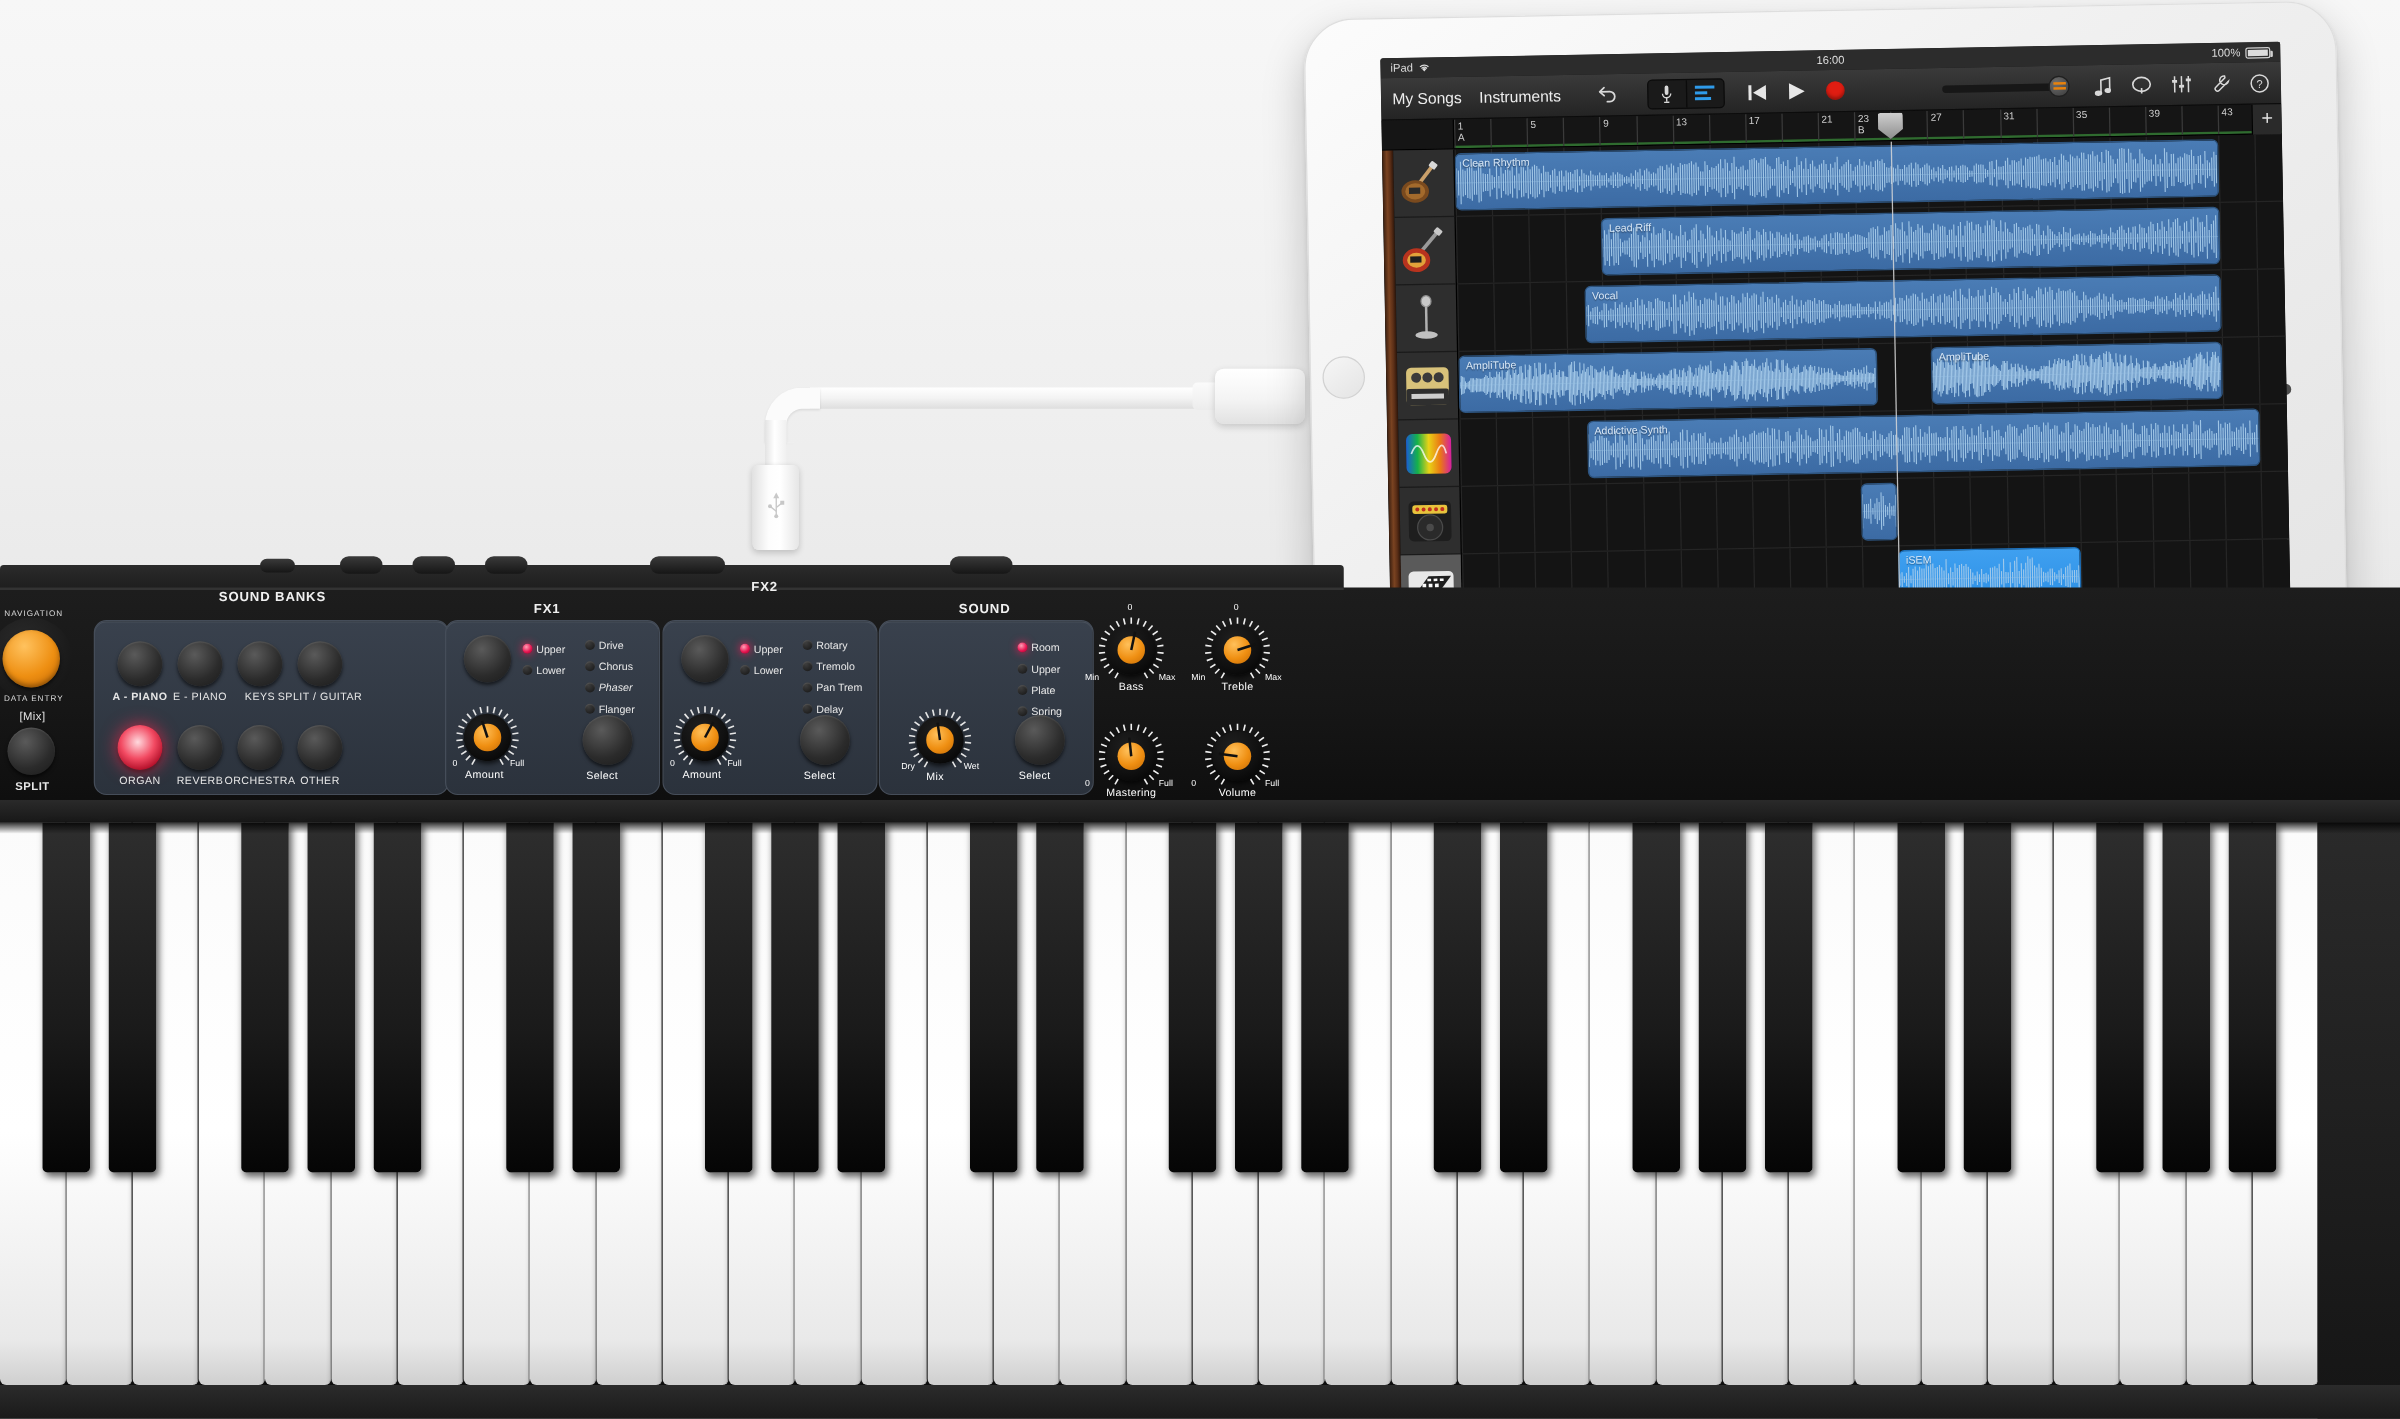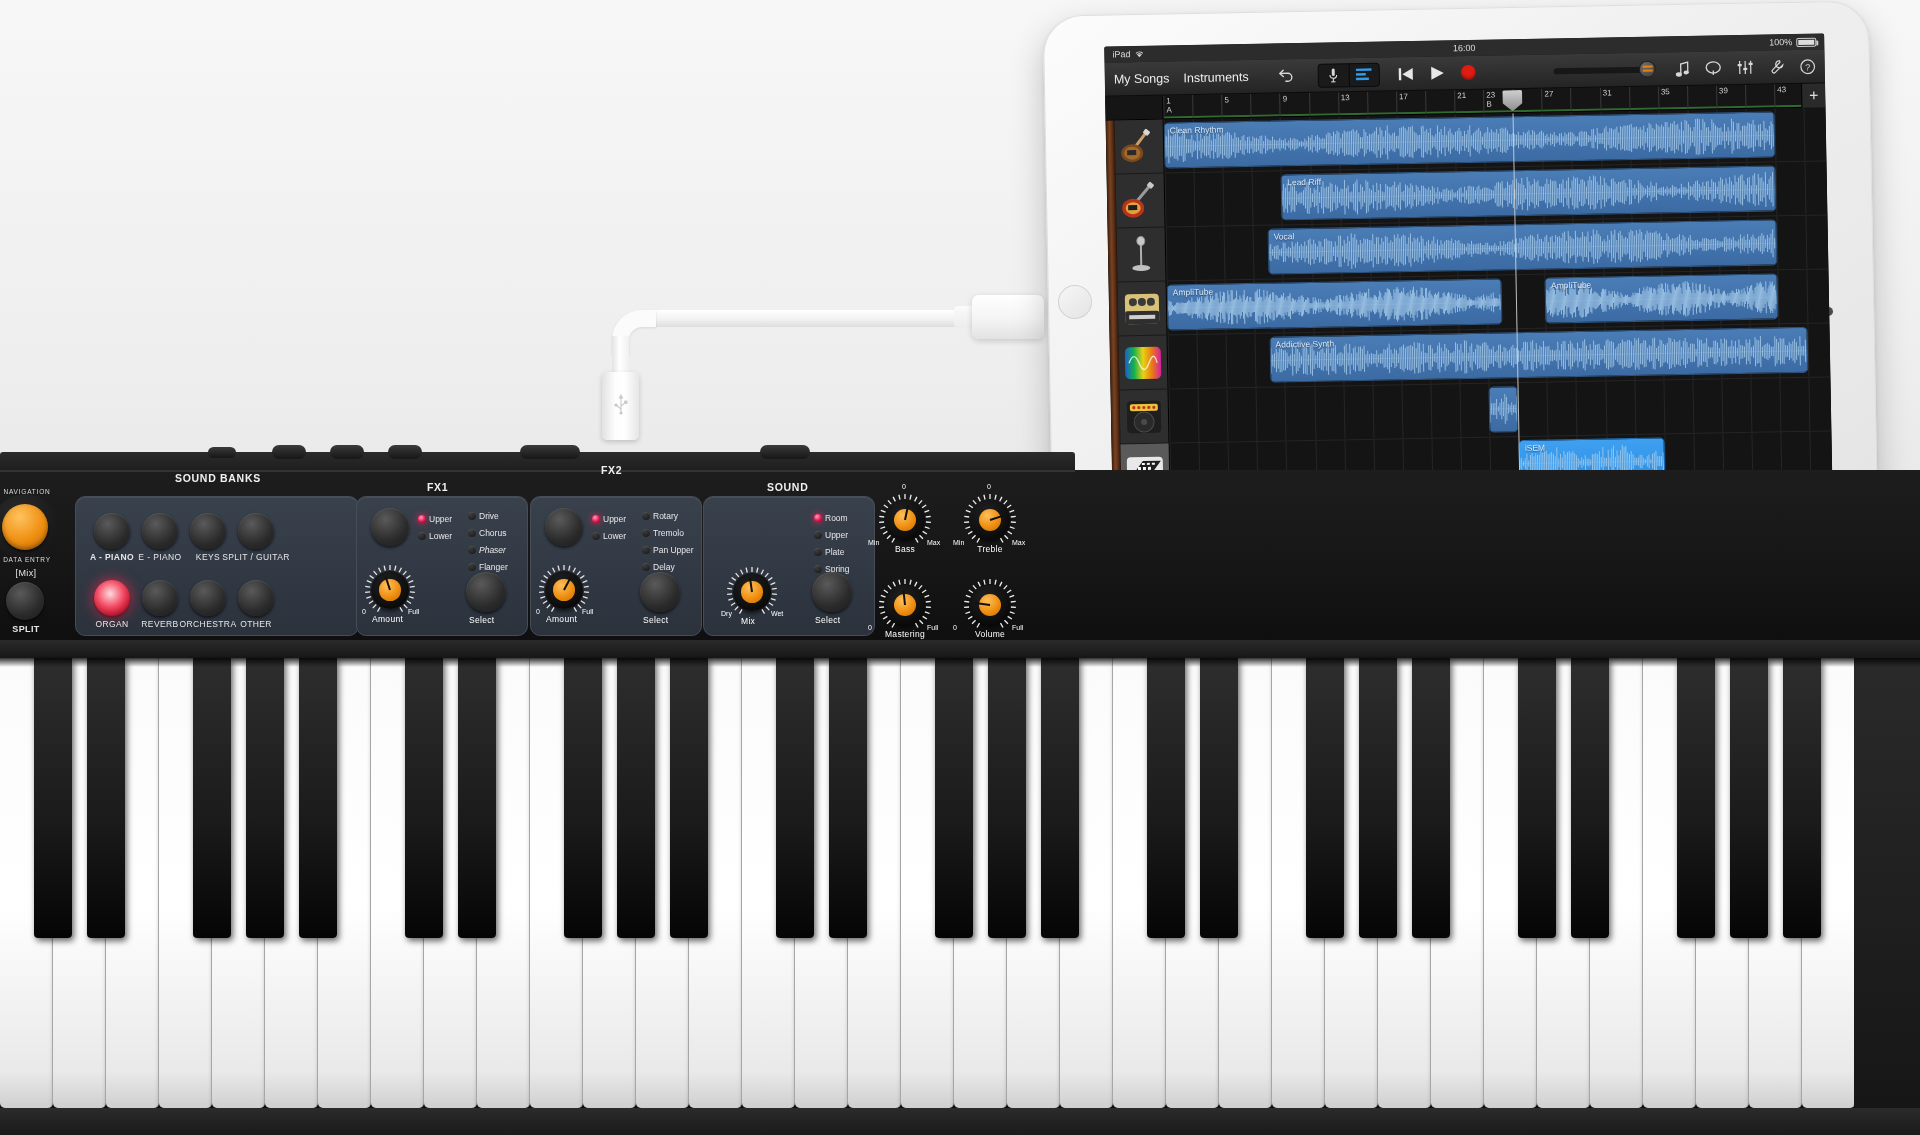--- a/index.html
+++ b/index.html
@@ -2721,21 +2721,21 @@
       <div class="led-lbl" style="left: 603px; top: 514px;">Upper</div>
       <div class="led" style="left: 592px; top: 532px;"></div>
       <div class="led-lbl" style="left: 603px; top: 531px;">Lower</div>
     </div>
   <div id="fx2-effect-leds">
       <div class="led" style="left: 642px; top: 512px;"></div>
       <div class="led-lbl" style="left: 653px; top: 511px;">Rotary</div>
       <div class="led" style="left: 642px; top: 529px;"></div>
       <div class="led-lbl" style="left: 653px; top: 528px;">Tremolo</div>
       <div class="led" style="left: 642px; top: 546px;"></div>
-      <div class="led-lbl" style="left: 653px; top: 545px;">Pan Upper</div>
+      <div class="led-lbl" style="left: 653px; top: 545px;">Pan Trem</div>
       <div class="led" style="left: 642px; top: 563px;"></div>
       <div class="led-lbl" style="left: 653px; top: 562px;">Delay</div>
     </div>
   <div class="knob-orange" style="left:545px; top:571px; width:38px; height:38px;">
     <div class="cap"></div>
       <div class="ptr" id="fx2-ptr" style="transform: translate(-50%, 0px) rotate(208deg);"></div>
   </div>
   <svg class="tickring" style="left:538px; top:564px; width:52px; height:52px;" viewBox="0 0 52 52" id="fx2-ticks">
       <line x1="16" y1="43.32050807568878" x2="13.500000000000002" y2="47.65063509461097" stroke="#e6e6e6" stroke-width="1.3"></line>
       <line x1="12.198419770357761" y1="40.4746807621014" x2="8.748024712947203" y2="44.09335095262675" stroke="#e6e6e6" stroke-width="1.3"></line>

